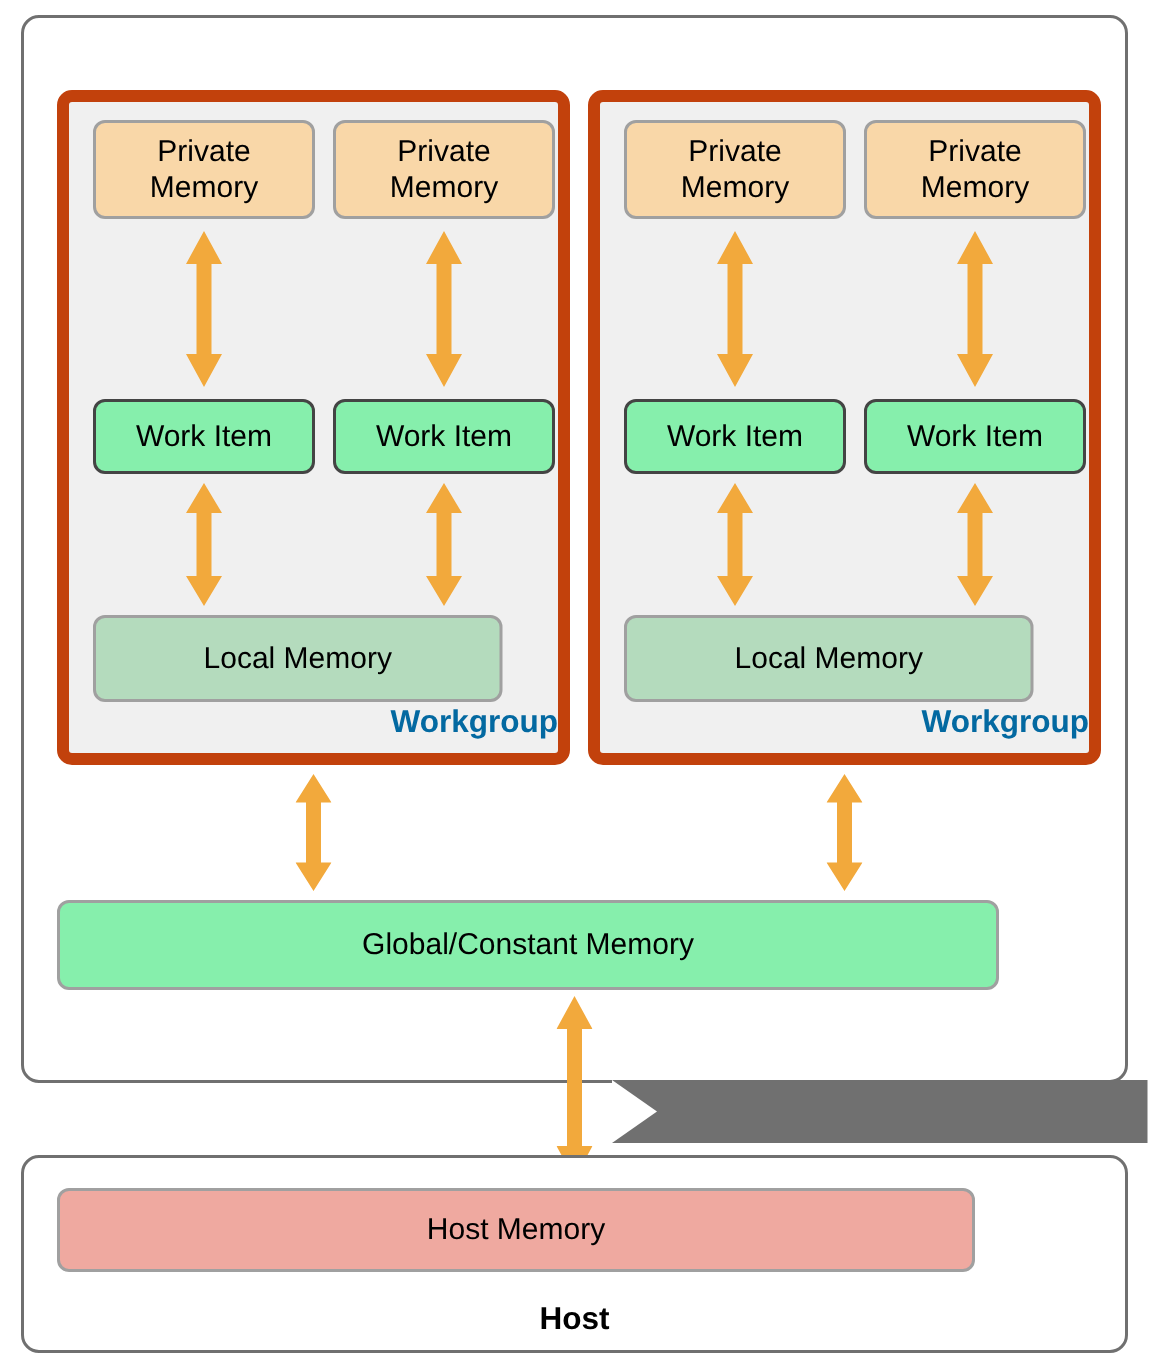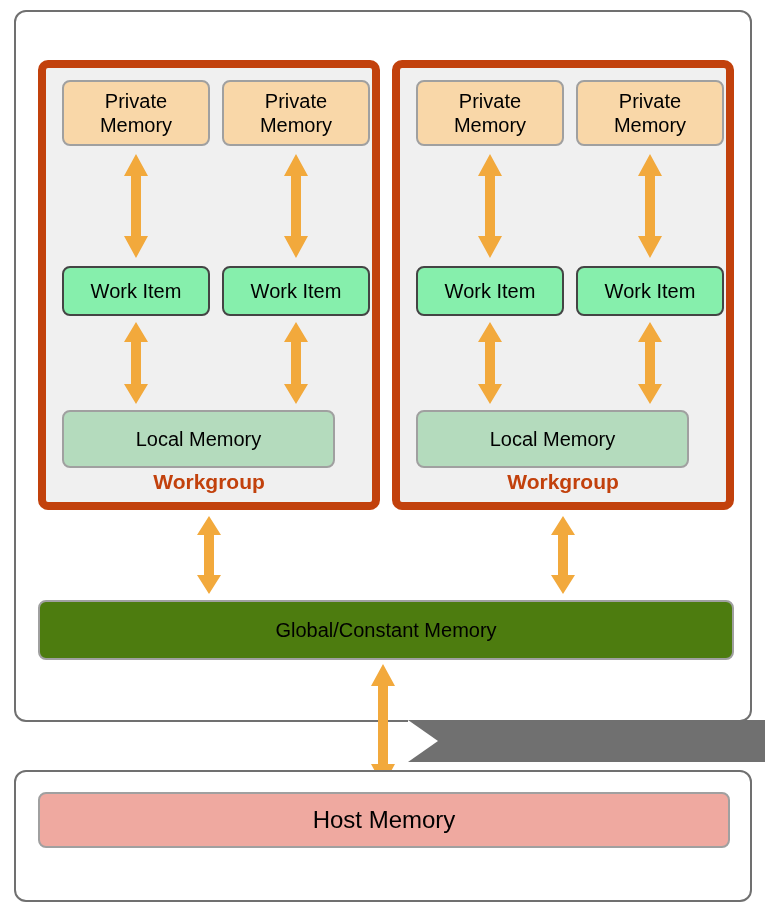--- a/index.html
+++ b/index.html
@@ -39,24 +39,24 @@
     border: 8px solid #c2410c;
     border-radius: 10px;
     background: #f0f0f0;
   }
   .workgroup.left { left: 22px; }
   .workgroup.right { left: 376px; }
   .workgroup-label {
     position: absolute;
     bottom: 8px;
     left: 0; right: 0;
-    text-align: center;
+    text-align: right;
     font-weight: bold;
     font-size: 21px;
-    color: #c2410c;
+    color: #0369a1;
   }
   .pm {
     position: absolute;
     top: 12px;
     width: 148px;
     height: 66px;
     border: 2px solid #a0a0a0;
     border-radius: 8px;
     background: #f9d7a8;
     display: flex;
@@ -94,25 +94,25 @@
     background: #b4dbbd;
     display: flex;
     align-items: center;
     justify-content: center;
     font-size: 20px;
   }
   .gm {
     position: absolute;
     left: 22px;
     top: 588px;
-    width: 696px;
+    width: 628px;
     height: 60px;
     border: 2px solid #a0a0a0;
     border-radius: 8px;
-    background: #4d7c0f;
+    background: #86efac;
     display: flex;
     align-items: center;
     justify-content: center;
     font-size: 20px;
   }
   .connector-bar {
     position: absolute;
     left: 408px;
     top: 720px;
     width: 357px;
@@ -135,29 +135,29 @@
     width: 738px;
     height: 132px;
     border: 2px solid #707070;
     border-radius: 12px;
     background: #ffffff;
   }
   .hm {
     position: absolute;
     left: 22px;
     top: 20px;
-    width: 692px;
+    width: 612px;
     height: 56px;
     border: 2px solid #a0a0a0;
     border-radius: 8px;
     background: #efa9a0;
     display: flex;
     align-items: center;
     justify-content: center;
-    font-size: 24px;
+    font-size: 20px;
   }
   .host-label {
     position: absolute;
     bottom: 8px;
     left: 0; right: 0;
     text-align: center;
     font-weight: bold;
     font-size: 21px;
   }
   .arrow {
@@ -273,13 +273,14 @@
 <div class="arrow" style="left:371px; top:664px;">
     <svg width="24" height="122" viewBox="0 0 24 122">
       <polygon points="12,0 24,22 17,22 17,100 24,100 12,122 0,100 7,100 7,22 0,22" fill="#f2a93c"></polygon>
     </svg>
   </div>
 
 <div class="host-container">
   <div class="hm">
       <span>Host Memory</span>
     </div>
+  <div class="host-label">Host</div>
 </div>
 
 </body></html>

